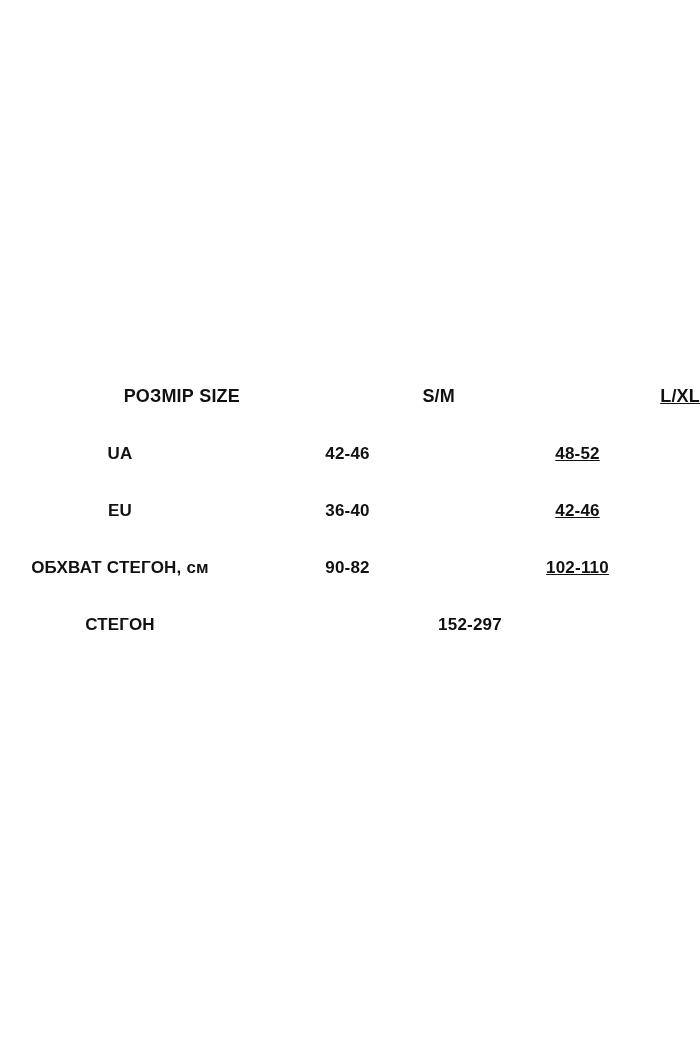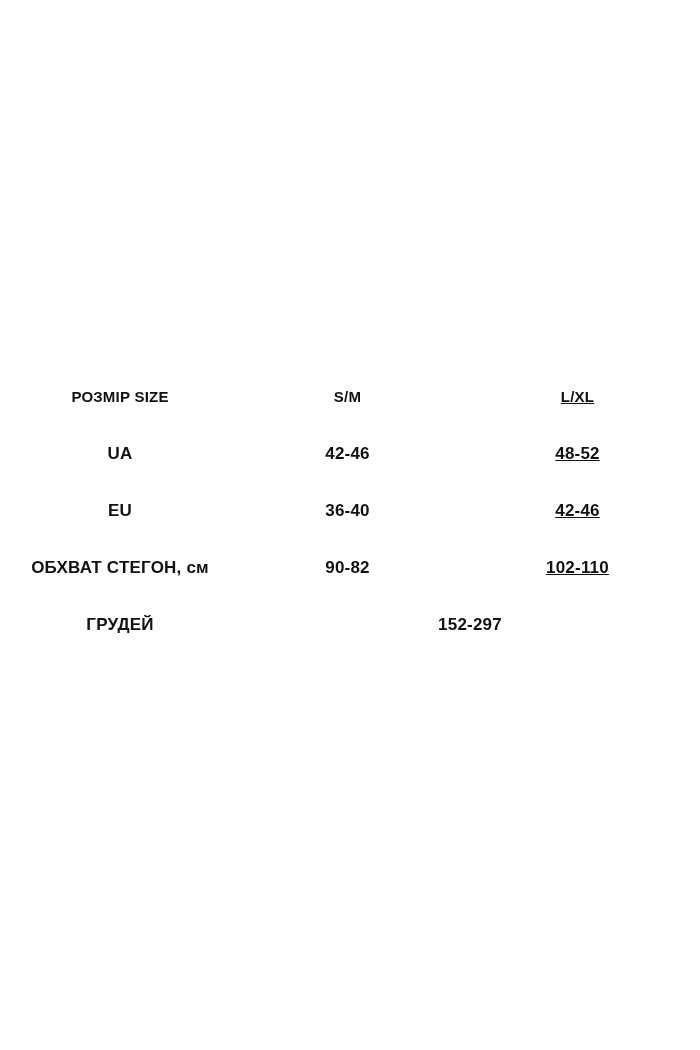--- a/index.html
+++ b/index.html
@@ -36,21 +36,22 @@
     font-weight: bold;
     font-size: 17px;
     letter-spacing: 0.2px;
     color: #111111;
   }
   .col-label { width: 240px; }
   .col-a { width: 215px; }
   .col-b { width: 245px; text-decoration: underline; }
 
   .row-header td {
-    font-size: 15px;
+    font-size: 18px;
+    text-align: right;
   }
   .label-cell {
     text-align: center;
   }
   .value-cell {
     text-align: center;
   }
   .span-cell {
     text-align: center;
   }
@@ -75,18 +76,18 @@
         <td class="col-label label-cell">EU</td>
         <td class="col-a value-cell">36-40</td>
         <td class="col-b value-cell">42-46</td>
       </tr>
       <tr>
         <td class="col-label label-cell">ОБХВАТ СТЕГОН, см</td>
         <td class="col-a value-cell">90-82</td>
         <td class="col-b value-cell">102-110</td>
       </tr>
       <tr>
-        <td class="col-label label-cell">ГРУДЕЙ</td>
+        <td class="col-label label-cell">СТЕГОН</td>
         <td class="span-cell" colspan="2">152-297</td>
       </tr>
     </tbody>
   </table>
 </div>
 
 </body></html>

